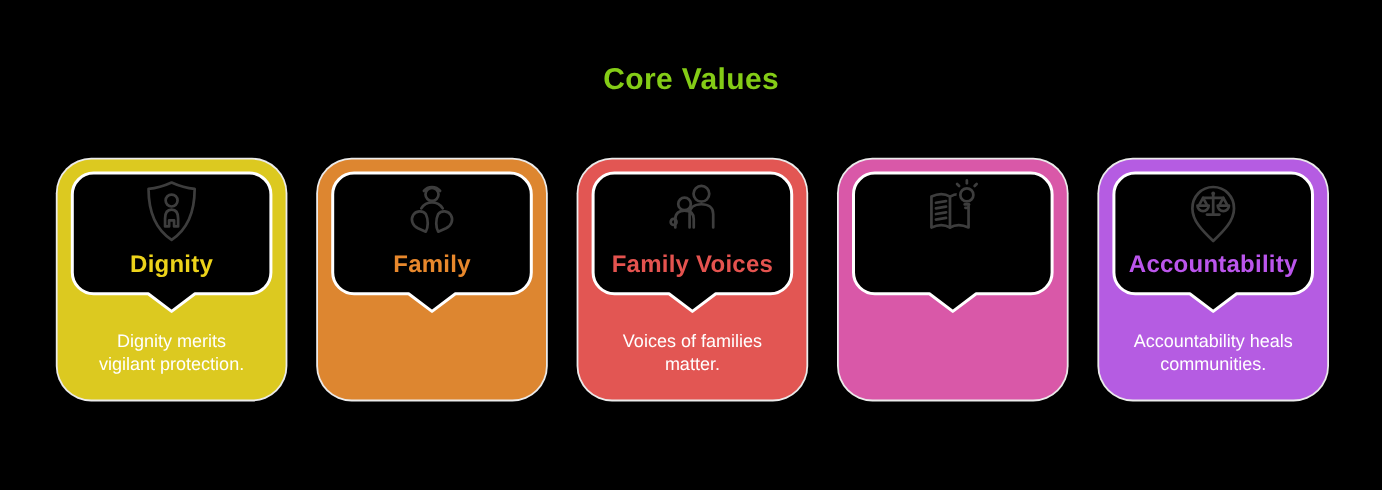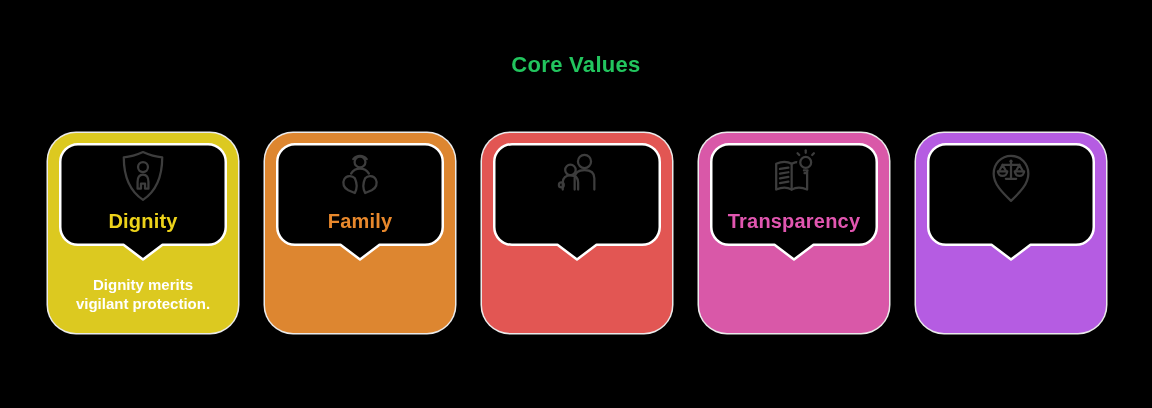--- a/index.html
+++ b/index.html
@@ -6,22 +6,22 @@
   body {
     width: 1152px; height: 408px;
     background: #000;
     font-family: "Liberation Sans", sans-serif;
     position: relative;
     overflow: hidden;
   }
   .page-title {
     position: absolute; top: 52px; left: 0; width: 100%;
     text-align: center;
-    font-size: 22px; font-weight: 700; letter-spacing: .3px;
-    color: #22c55e;
+    font-size: 25px; font-weight: 700; letter-spacing: .3px;
+    color: #84cc16;
   }
   .cards {
     position: absolute; top: 133px; left: 48px;
     display: flex; gap: 27px;
   }
   .card {
     position: relative;
     width: 190px; height: 200px;
     border-radius: 28px;
     background: var(--c);
@@ -38,21 +38,21 @@
   }
   .icon { margin-top: 4px; width: 60px; height: 58px; }
   .card-title {
     margin-top: 5px;
     font-size: 20px; font-weight: 700; letter-spacing: .2px;
     color: var(--t);
   }
   .card-desc {
     margin-top: 28px; padding: 0 8px;
     text-align: center;
-    font-size: 15px; line-height: 19px; font-weight: 700;
+    font-size: 15px; line-height: 19px; font-weight: 400;
     color: #fff;
     white-space: pre-line;
   }
 </style>
 </head>
 <body>
 
 <div class="page-title">Core Values</div>
 
 <div class="cards">
@@ -99,22 +99,25 @@
         <path d="M19 1.25 H149 C158.8 1.25 166.75 9.2 166.75 19 V84 C166.75 93.8 158.8 101.75 149 101.75 H103.5 L84 116.5 L64.5 101.75 H19 C9.2 101.75 1.25 93.8 1.25 84 V19 C1.25 9.2 9.2 1.25 19 1.25 Z" fill="#000" stroke="#fff" stroke-width="2.5" stroke-linejoin="round"></path>
       </svg>
       <div class="bubble-content">
         <svg class="icon" viewBox="0 0 64 60" fill="none" stroke="#3d3d3d" stroke-width="2.4" stroke-linecap="round" stroke-linejoin="round">
           <circle cx="40" cy="14.5" r="7"></circle>
           <path d="M29.5 44.5 L29.5 32.5 C29.5 26.5 34 23.8 40 23.8 C46 23.8 50.5 26.5 50.5 32.5 L50.5 44.5"></path>
           <circle cx="25" cy="23.5" r="5.6"></circle>
           <path d="M16.8 44.5 L16.8 37 C16.8 31.8 20.2 29.4 25 29.4 C29.8 29.4 33.2 31.8 33.2 37 L33.2 44.5"></path>
           <circle cx="15.3" cy="39.5" r="2.6"></circle>
         </svg>
+        <div class="card-title">Family Voices</div>
       </div>
     </div>
+    <div class="card-desc">Voices of families
+matter.</div>
   </div>
 
   <div class="card" style="--c: #d958a8; --t: #e156b0;">
     <div class="bubble">
       <svg class="bubble-bg" viewBox="0 0 168 118">
         <path d="M19 1.25 H149 C158.8 1.25 166.75 9.2 166.75 19 V84 C166.75 93.8 158.8 101.75 149 101.75 H103.5 L84 116.5 L64.5 101.75 H19 C9.2 101.75 1.25 93.8 1.25 84 V19 C1.25 9.2 9.2 1.25 19 1.25 Z" fill="#000" stroke="#fff" stroke-width="2.5" stroke-linejoin="round"></path>
       </svg>
       <div class="bubble-content">
         <svg class="icon" viewBox="0 0 64 60" fill="none" stroke="#3d3d3d" stroke-width="2.4" stroke-linecap="round" stroke-linejoin="round">
           <path d="M13 17 C19 14.2 24.8 14.2 29.5 17 L29.5 44.5 C24.8 41.7 19 41.7 13 44.5 Z"></path>
@@ -124,21 +127,20 @@
           <path d="M17 32.5 L26 31"></path>
           <path d="M17 37.5 L26 36"></path>
           <circle cx="44.5" cy="15.5" r="9.2" fill="#000" stroke="none"></circle>
           <circle cx="44.5" cy="15.5" r="5.8"></circle>
           <path d="M42.6 24 L46.4 24"></path>
           <path d="M43.2 27 L45.8 27"></path>
           <path d="M44.5 5.2 L44.5 2.6"></path>
           <path d="M37.6 7.6 L35.8 5.8"></path>
           <path d="M51.4 7.6 L53.2 5.8"></path>
         </svg>
-        <div class="card-title">Transparency</div>
       </div>
     </div>
   </div>
 
   <div class="card" style="--c: #b55ce2; --t: #bb55ec;">
     <div class="bubble">
       <svg class="bubble-bg" viewBox="0 0 168 118">
         <path d="M19 1.25 H149 C158.8 1.25 166.75 9.2 166.75 19 V84 C166.75 93.8 158.8 101.75 149 101.75 H103.5 L84 116.5 L64.5 101.75 H19 C9.2 101.75 1.25 93.8 1.25 84 V19 C1.25 9.2 9.2 1.25 19 1.25 Z" fill="#000" stroke="#fff" stroke-width="2.5" stroke-linejoin="round"></path>
       </svg>
       <div class="bubble-content">
@@ -146,17 +148,20 @@
           <path d="M32 56.5 C22.5 47.5 13.5 38.5 13.5 27.5 C13.5 17 21.5 8.5 32 8.5 C42.5 8.5 50.5 17 50.5 27.5 C50.5 38.5 41.5 47.5 32 56.5 Z"></path>
           <circle cx="32" cy="14.2" r="1.7" fill="#3d3d3d" stroke="none"></circle>
           <path d="M32 16 L32 32.5"></path>
           <path d="M23 18.2 L41 18.2"></path>
           <path d="M23 18.2 L19.2 25 M23 18.2 L26.8 25"></path>
           <path d="M18 25 A5 5 0 0 0 28 25 Z"></path>
           <path d="M41 18.2 L37.2 25 M41 18.2 L44.8 25"></path>
           <path d="M36 25 A5 5 0 0 0 46 25 Z"></path>
           <path d="M26.5 33 L37.5 33"></path>
         </svg>
+        <div class="card-title">Accountability</div>
       </div>
     </div>
+    <div class="card-desc">Accountability heals
+communities.</div>
   </div>
 
 </div>
 
 </body></html>

